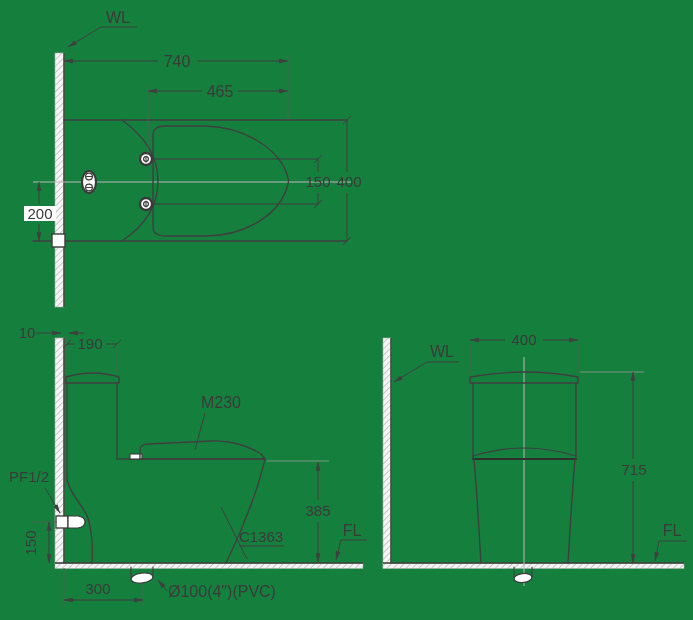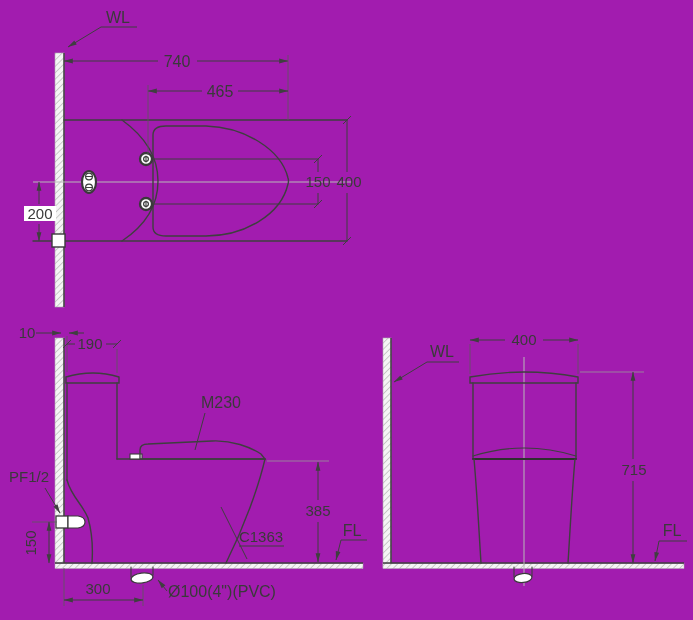--- a/index.html
+++ b/index.html
@@ -1,16 +1,16 @@
 <!DOCTYPE html>
 <html><head>
 <meta charset="utf-8">
 <style>
   html,body{margin:0;padding:0;background:#ffffff;}
-  #stage{position:relative;width:693px;height:620px;background:#a21caf;overflow:hidden;
+  #stage{position:relative;width:693px;height:620px;background:#15803d;overflow:hidden;
          font-family:"Liberation Sans",sans-serif;}
   svg{display:block}
   .ln  {stroke:#3f3f3f;stroke-width:1.4;fill:none;stroke-linecap:round;}
   .ln2 {stroke:#3f3f3f;stroke-width:1.1;fill:none;stroke-linecap:round;}
   .thk {stroke:#2f2f2f;stroke-width:2;fill:none;stroke-linecap:round;}
   .dim {stroke:#3f3f3f;stroke-width:1;fill:none;}
   .ext {stroke:#5a5a5a;stroke-width:0.8;fill:none;}
   .ext2{stroke:#9a9a9a;stroke-width:0.8;fill:none;}
   .cl  {stroke:#b8b8b8;stroke-width:1;fill:none;}
   .walledge{stroke:#3f3f3f;stroke-width:1.5;fill:none;}

